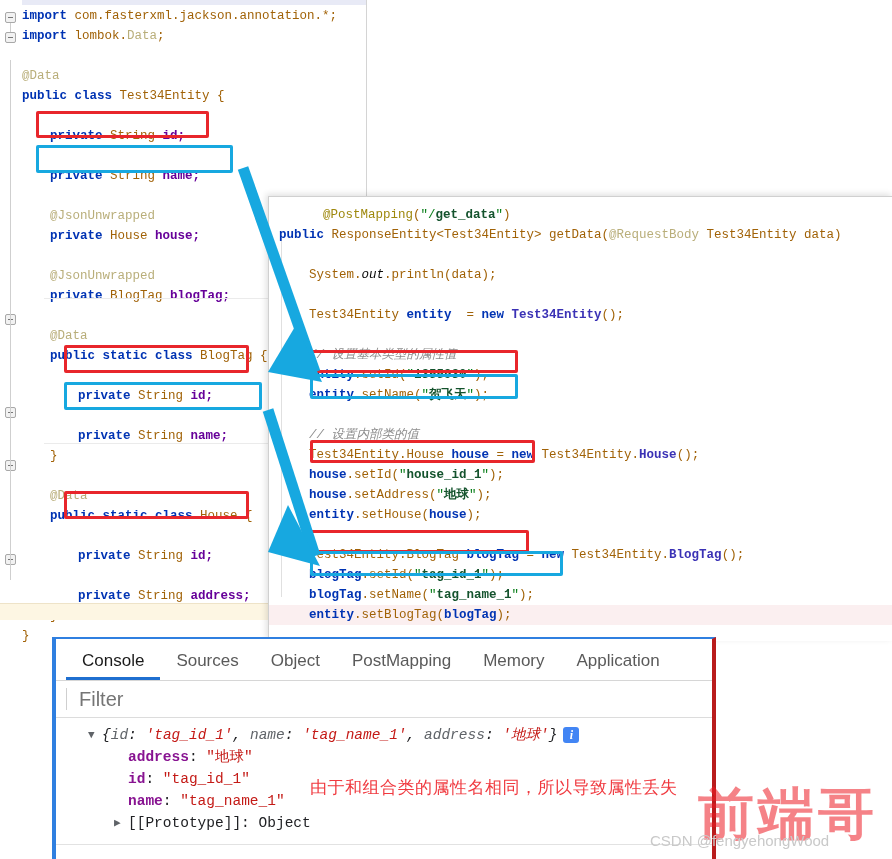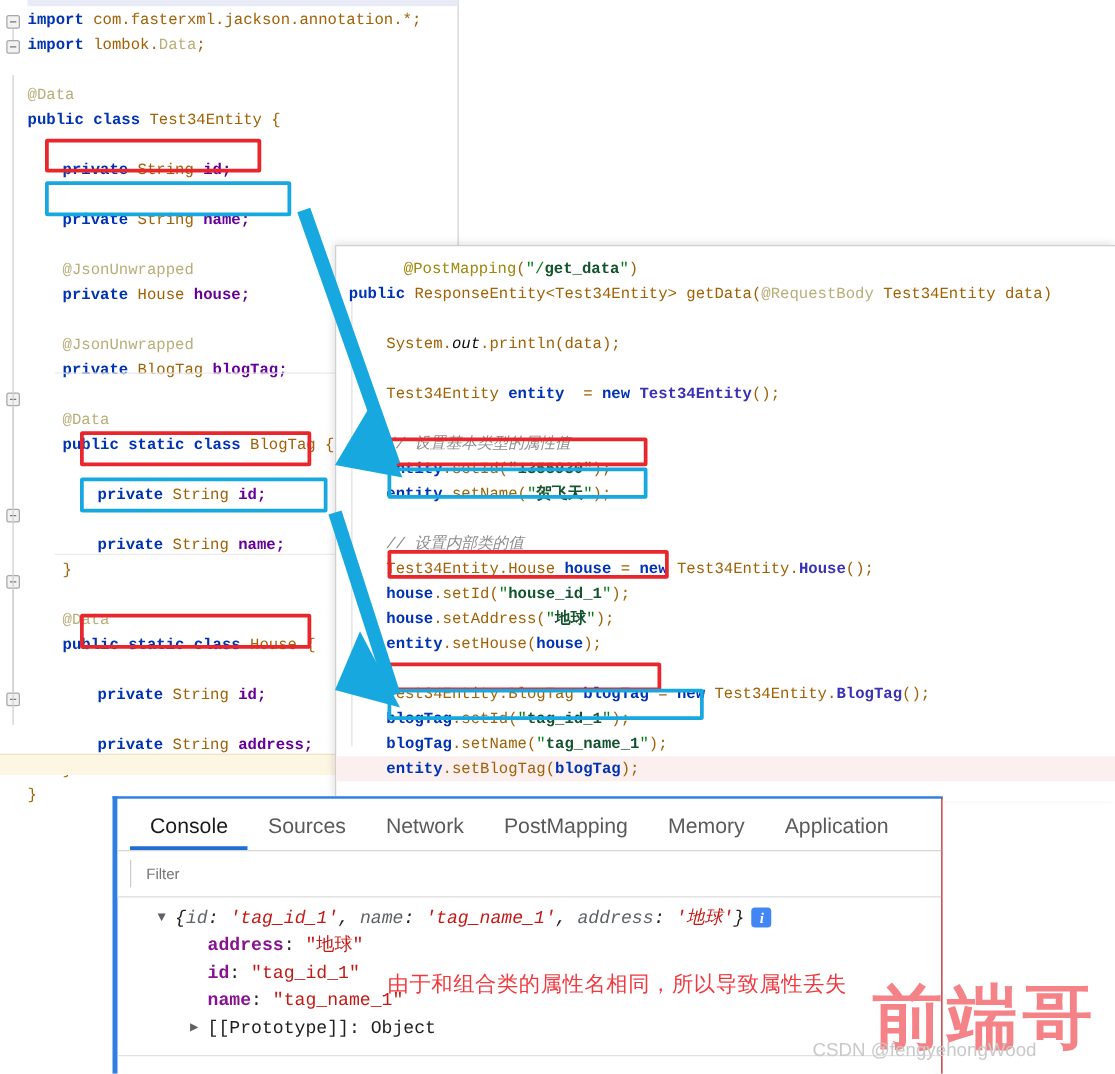--- a/index.html
+++ b/index.html
@@ -146,25 +146,24 @@
   
   #devtools {
     position: absolute;
     left: 52px;
     top: 637px;
     width: 664px;
     height: 222px;
     background: #ffffff;
     border-left: 4px solid #2f7fe0;
     border-top: 2px solid #2f7fe0;
-    border-right: 1px solid #b91c1c;
+    border-right: 4px solid #b91c1c;
     box-sizing: border-box;
     font-family: "Liberation Sans", sans-serif;
     overflow: hidden;
-    margin-left: 38px;
   }
   #devtools .tabbar {
     position: relative;
     display: flex;
     align-items: flex-end;
     height: 41px;
     border-bottom: 1px solid #d6d6d6;
     background: #ffffff;
     padding-left: 10px;
   }
@@ -187,21 +186,21 @@
     background: #ffffff;
     padding-left: 10px;
   }
   #devtools .filter-sep {
     width: 1px;
     height: 22px;
     background: #cfcfcf;
     margin-right: 10px;
   }
   #devtools .filter-input {
-    font-size: 12px;
+    font-size: 20px;
     color: #7a7a7a;
     font-family: "Liberation Sans", sans-serif;
     border: none;
     outline: none;
     background: transparent;
     width: 560px;
   }
   #devtools .console-body {
     padding: 6px 0 0 0;
     font-family: "Liberation Mono", monospace;
@@ -359,21 +358,21 @@
   <g>
     <path d="M268,410 L315,556" stroke="#17a8e0" stroke-width="11" fill="none"></path>
     <path d="M288,505 L320,566 L268,552 Z" fill="#17a8e0"></path>
   </g>
 </svg>
 
 <div id="devtools">
   <div class="tabbar" id="devtools-tabbar">
       <div class="tab active">Console</div>
       <div class="tab">Sources</div>
-      <div class="tab">Network</div>
+      <div class="tab">Object</div>
       <div class="tab">PostMapping</div>
       <div class="tab">Memory</div>
       <div class="tab">Application</div>
     </div>
   <div class="filterbar">
     <div class="filter-sep"></div>
     <input class="filter-input" id="devtools-filter" placeholder="Filter" style="">
   </div>
   <div class="console-body" id="console-body">
       <div class="c-row" style="padding-left: 46px;"><span class="c-tri" style="left: 32px;">▼</span><span class="c-brace">{</span><span class="c-keyi">id</span><span class="c-brace">: </span><span class="c-stri">'tag_id_1'</span><span class="c-brace">, </span><span class="c-keyi">name</span><span class="c-brace">: </span><span class="c-stri">'tag_name_1'</span><span class="c-brace">, </span><span class="c-keyi">address</span><span class="c-brace">: </span><span class="c-stri">'地球'</span><span class="c-brace">}</span><span class="info-icon">i</span></div>

